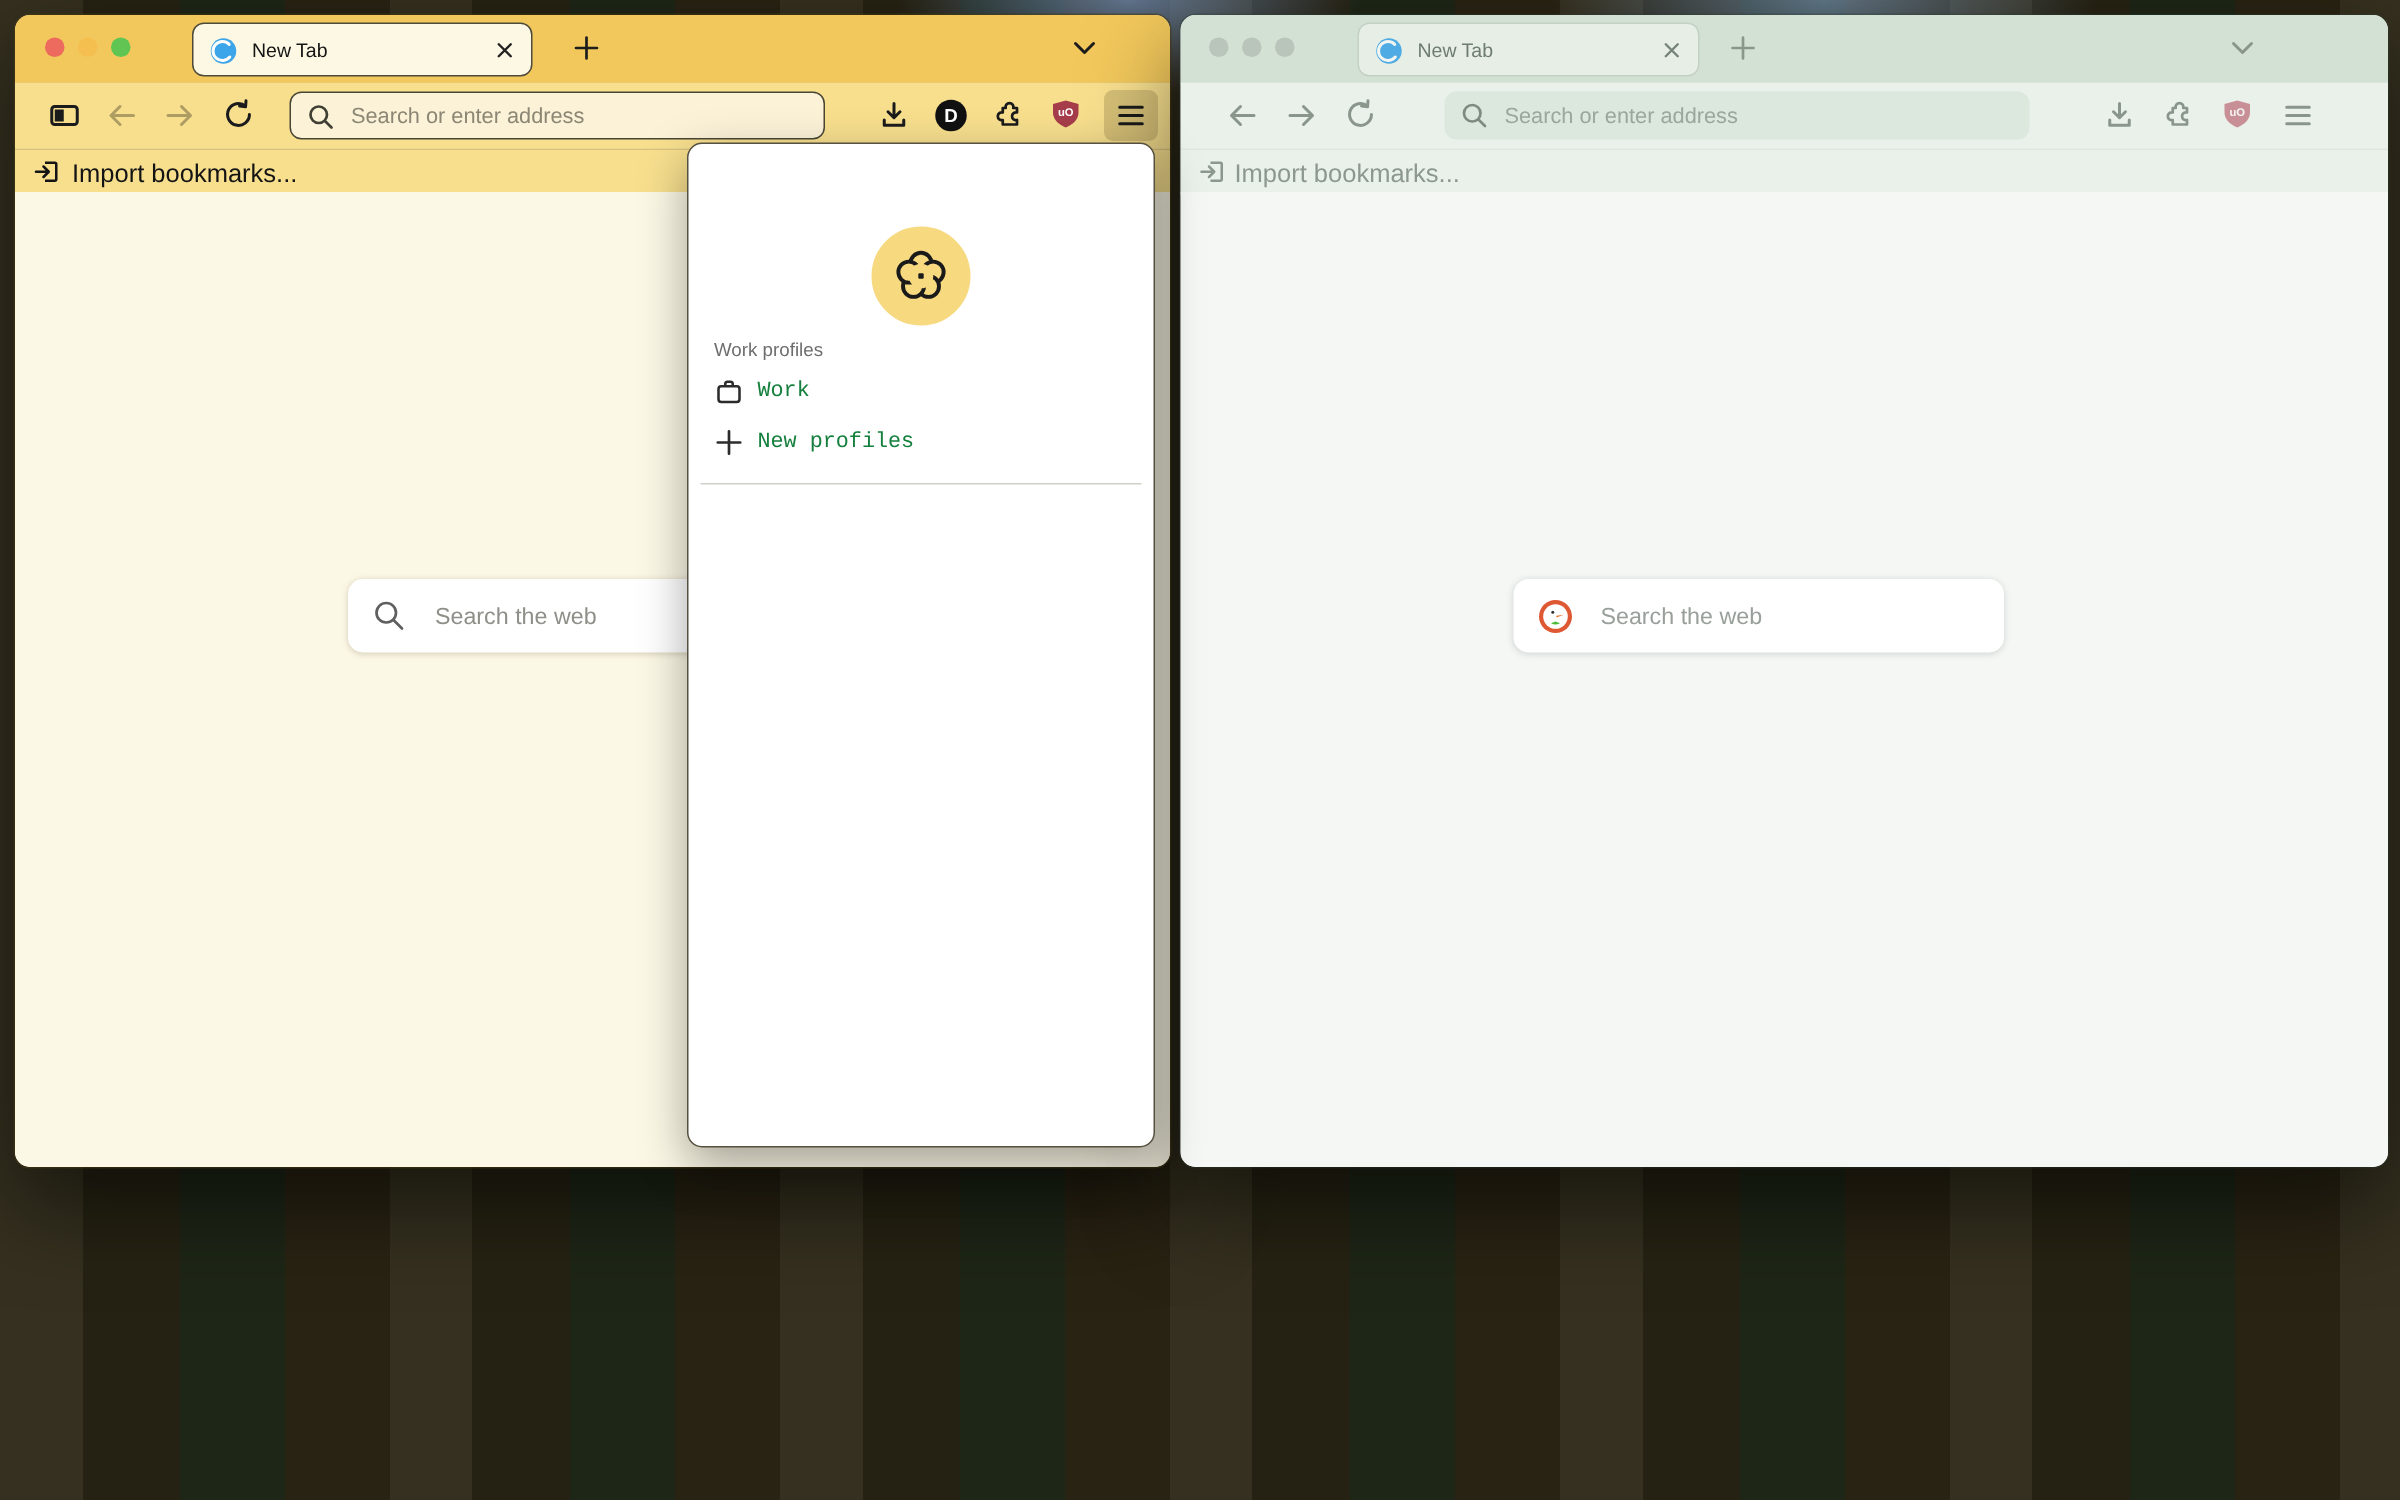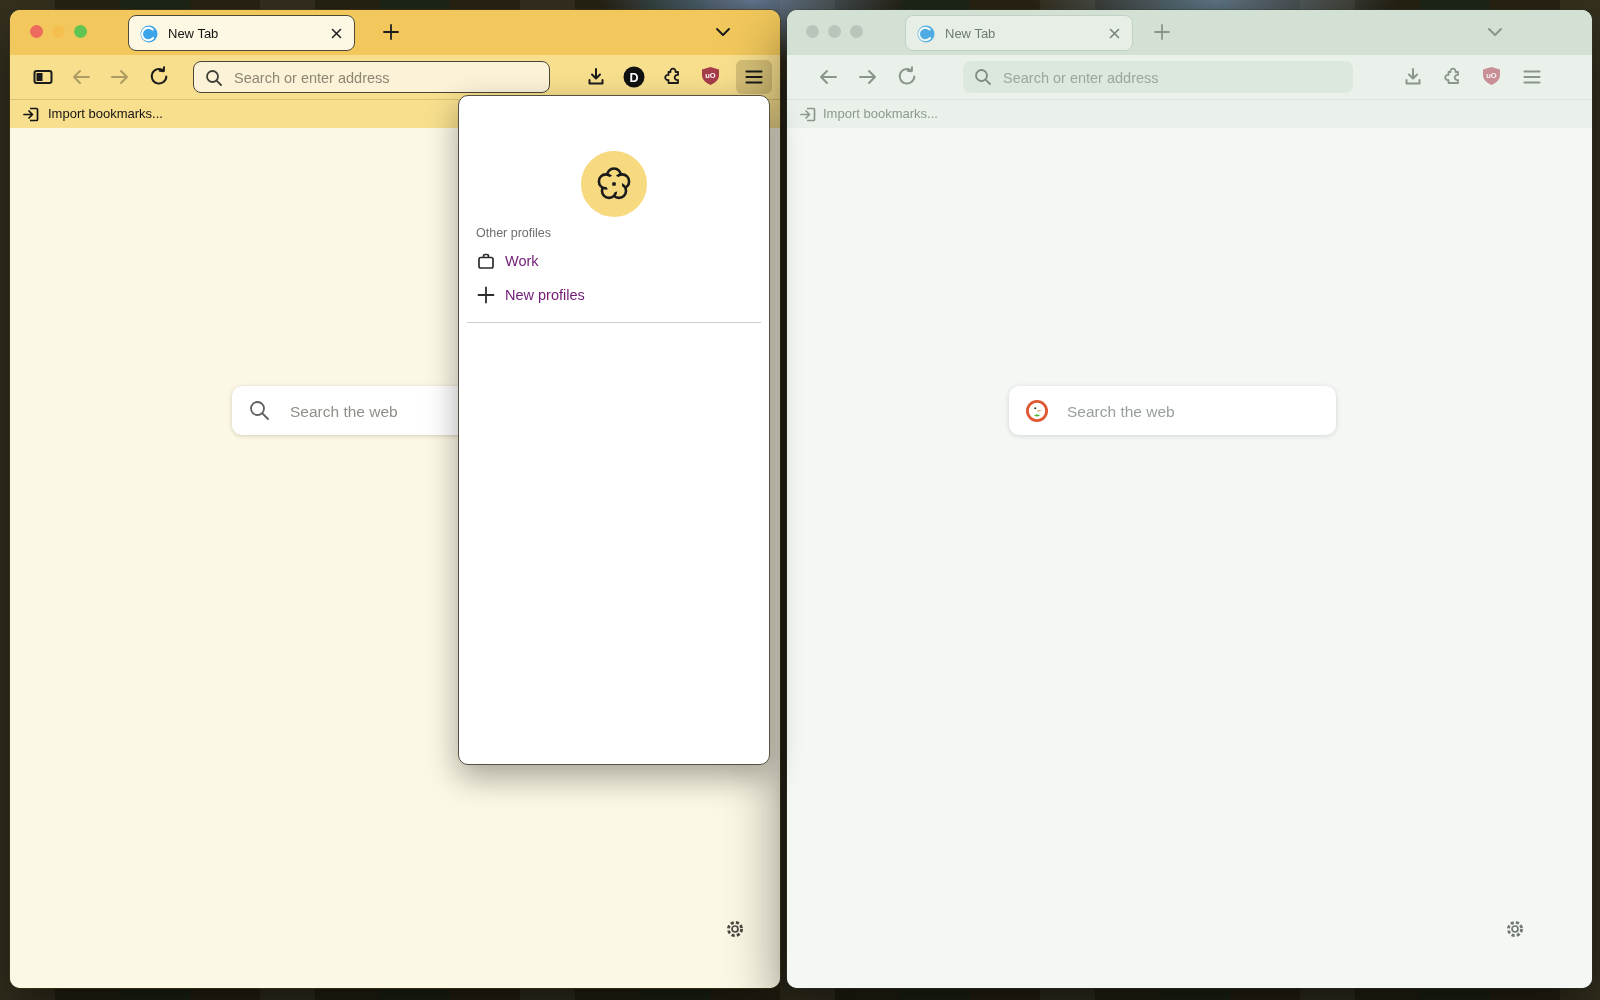--- a/index.html
+++ b/index.html
@@ -5,21 +5,21 @@
   html,body{margin:0;padding:0;}
   body{
     width:1600px;height:1000px;overflow:hidden;position:relative;
     font-family:"Liberation Sans","DejaVu Sans",sans-serif;
     background:
       radial-gradient(ellipse 220px 90px at 47% 0%, rgba(120,150,190,.75), transparent 70%),
       radial-gradient(ellipse 260px 110px at 76% 0%, rgba(125,155,185,.7), transparent 70%),
       repeating-linear-gradient(90deg,#35301f 0 55px,#262213 55px 120px,#1e2617 120px 190px,#292313 190px 260px),
       linear-gradient(#3f3523,#16200f);
   }
-  .window{position:absolute;top:10px;height:978px;border-radius:10px;overflow:hidden;
+  .window{position:absolute;top:10px;height:768px;border-radius:10px;overflow:hidden;
     box-shadow:0 25px 60px rgba(0,0,0,.55);}
   .win-left{left:10px;width:770px;background:#FCF8E6;outline:1px solid rgba(70,58,20,.55);}
   .win-right{left:787px;width:805px;background:#F5F7F5;outline:1px solid rgba(45,60,48,.35);}
 
   
   .tabbar{position:absolute;top:0;left:0;right:0;height:45px;}
   .win-left  .tabbar{background:#F2C85C;border-bottom:1px solid rgba(120,90,20,.35);}
   .win-right .tabbar{background:#D3E0D4;border-bottom:1px solid rgba(60,80,64,.12);}
   .light{position:absolute;top:15px;width:13px;height:13px;border-radius:50%;}
   .win-right .light{background:#b9c4ba;}
@@ -43,21 +43,21 @@
   .win-right .addr{left:176px;width:390px;background:#DCE7DD;border:none;}
   .addr .mag{position:absolute;left:10px;top:6px;}
   .addr input{position:absolute;left:38px;top:0;width:300px;height:100%;border:none;outline:none;
     background:transparent;font-family:inherit;font-size:14.5px;}
   .win-left  .addr input::placeholder{color:#8C8774;opacity:1;}
   .win-right .addr input::placeholder{color:#9AA79D;opacity:1;}
   .burger-active{position:absolute;left:726px;top:5px;width:36px;height:34px;border-radius:6px;
     background:rgba(60,50,10,.18);}
 
   
-  .bmbar{position:absolute;top:89px;left:0;right:0;height:29px;font-size:13px;}
+  .bmbar{position:absolute;top:89px;left:0;right:0;height:29px;font-size:17px;}
   .win-left  .bmbar{background:#F7DF8E;border-top:1px solid rgba(90,70,10,.18);border-bottom:1px solid rgba(90,70,10,.12);}
   .win-right .bmbar{background:#EAF1EA;border-top:1px solid rgba(60,80,64,.07);border-bottom:1px solid rgba(60,80,64,.07);}
   .bmbar .bm-label{position:absolute;top:6px;}
   .win-left  .bm-label{left:38px;color:#141414;}
   .win-right .bm-label{left:36px;color:#8C988E;}
 
   
   .content{position:absolute;top:118px;left:0;right:0;bottom:0;padding-left:12px;}
   .win-left  .content{background:#FCF8E6;}
   .win-right .content{background:#F5F7F5;}
@@ -82,21 +82,21 @@
   .panel-back{position:absolute;left:12px;top:12px;}
   .panel-title{position:absolute;left:0;right:0;top:14px;text-align:center;
     font-size:14.5px;font-weight:bold;color:#1a1a1a;}
   .panel-edit{position:absolute;right:14px;top:11px;}
   .avatar{position:absolute;left:50%;top:51px;transform:translateX(-50%);width:66px;height:66px;
     background:#F7D980;border:4px solid #ffffff;border-radius:50%;z-index:2;
     display:flex;align-items:center;justify-content:center;}
   .panel-section{position:absolute;left:17px;top:130px;font-size:12.5px;color:#6E6E6E;}
   .panel-row{position:absolute;left:0;right:0;height:32px;}
   .panel-row .row-icon{position:absolute;left:16px;top:4px;color:#2c2c2c;}
-  .panel-row .row-label{position:absolute;left:46px;top:7px;font-size:14.5px;color:#701a75;}
+  .panel-row .row-label{position:absolute;left:46px;top:7px;font-size:14.5px;color:#15803d;font-family:Liberation Mono, monospace;}
   .row-work{top:150px;}
   .row-newprofile{top:184px;}
   .panel-divider{position:absolute;left:8px;right:8px;top:226px;height:1px;background:#CFCFC9;}
   .row-manage{top:240px;}
   .row-manage .row-label{left:17px;}
   svg{display:block;}
 </style>
 </head>
 <body>
 
@@ -350,21 +350,21 @@
           <circle cx="29.1" cy="18.4" r="7"></circle>
           <circle cx="26" cy="27.9" r="7"></circle>
           <circle cx="16" cy="27.9" r="7"></circle>
           <circle cx="12.9" cy="18.4" r="7"></circle>
         </g>
         <circle cx="21" cy="21" r="8.2" fill="#F7D980"></circle>
         <rect x="19.2" y="19.2" width="3.6" height="3.6" rx="0.8" fill="#1a1a1a"></rect>
       </svg>
     </span>
   </div>
-  <div class="panel-section">Other profiles</div>
+  <div class="panel-section">Work profiles</div>
 
   <div class="panel-row row-work">
     <span class="row-icon">
       <svg width="22" height="22" viewBox="0 0 22 22">
           <rect x="4" y="7.5" width="14" height="10.5" rx="1.8" fill="none" stroke="#2c2c2c" stroke-width="1.7"></rect>
           <path d="M8.5 7.5V6a1.5 1.5 0 0 1 1.5-1.5h2A1.5 1.5 0 0 1 13.5 6v1.5" fill="none" stroke="#2c2c2c" stroke-width="1.7"></path>
         </svg>
     </span>
     <span class="row-label">Work</span>
   </div>

